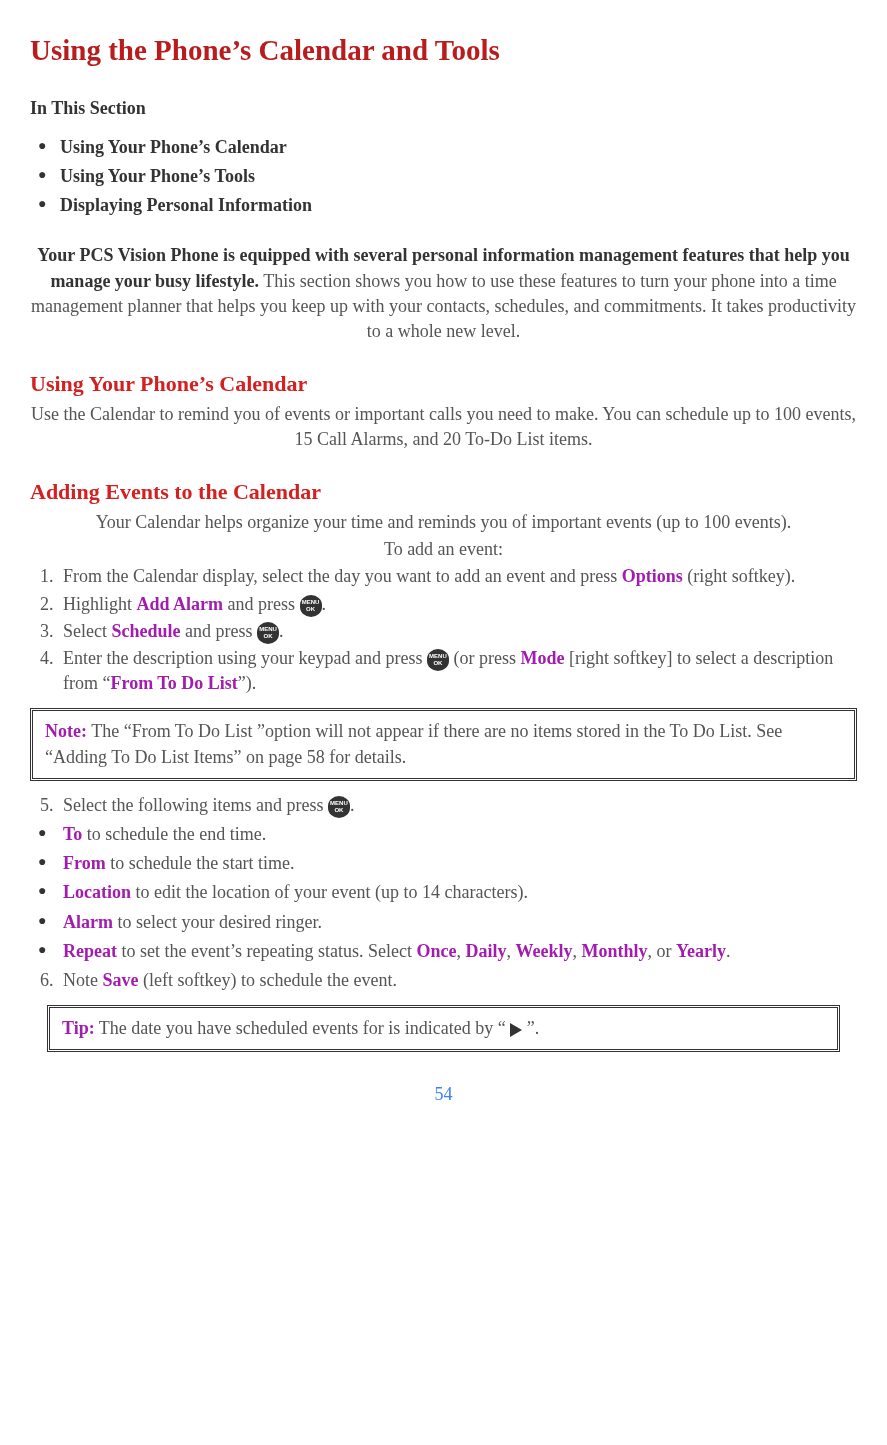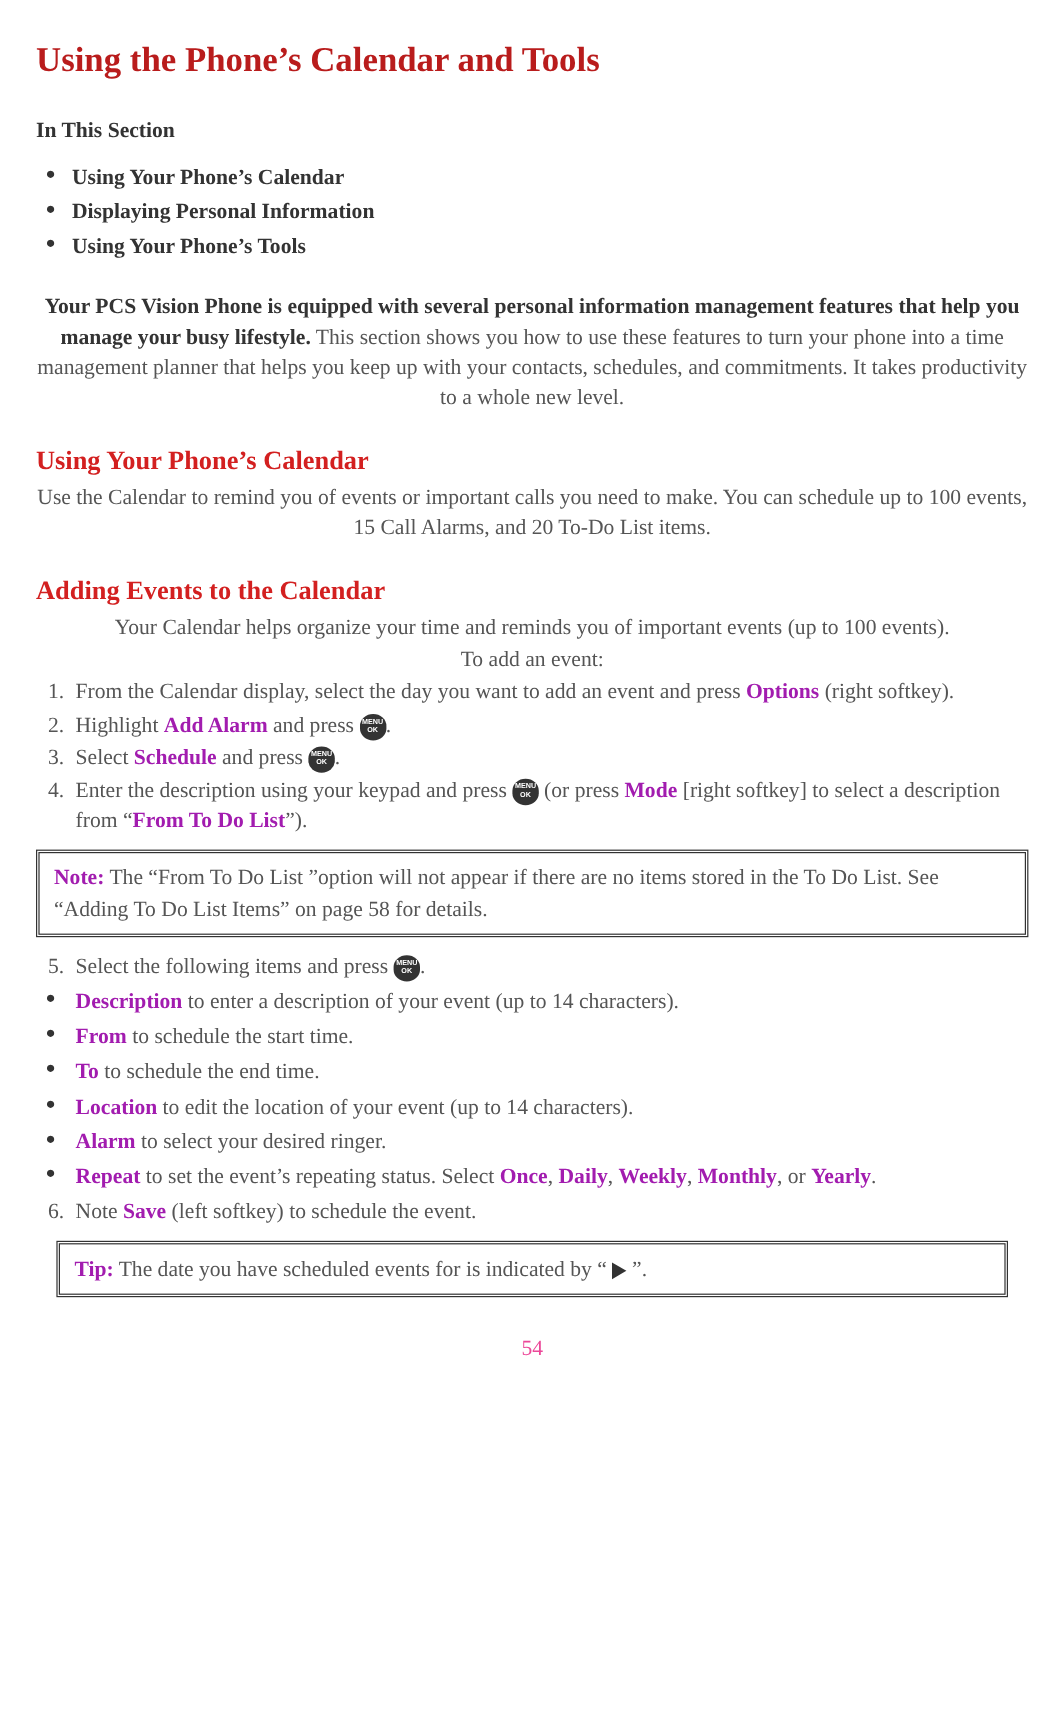--- a/index.html
+++ b/index.html
@@ -129,41 +129,41 @@
       height: 0;
       border-left: 12px solid #333;
       border-top: 7px solid transparent;
       border-bottom: 7px solid transparent;
       vertical-align: middle;
     }
     .page-num {
       text-align: center;
       font-size: 18px;
       margin-top: 30px;
-      color: #ec4899;
+      color: #3b82f6;
     }
     ol.custom-5 {
       padding-left: 28px;
       margin: 10px 0 2px 0;
     }
     ol.custom-6 {
       padding-left: 28px;
       margin: 2px 0;
     }
   </style>
 </head>
 <body>
 
 <h1>Using the Phone’s Calendar and Tools</h1>
 
 <div class="in-this-section">In This Section</div>
 <ul class="section-list">
   <li>Using Your Phone’s Calendar</li>
+  <li>Using Your Phone’s Tools</li>
   <li>Displaying Personal Information</li>
-  <li>Using Your Phone’s Tools</li>
 </ul>
 
 <p>
   <span class="intro-bold">Your PCS Vision Phone is equipped with several personal information management features that help you manage your busy lifestyle.</span><span> This section shows you how to use these features to turn your phone into a time management planner that helps you keep up with your contacts, schedules, and commitments. It takes productivity to a whole new level.</span>
 </p>
 
 <h2>Using Your Phone’s Calendar</h2>
 <p>Use the Calendar to remind you of events or important calls you need to make. You can schedule up to 100 events, 15 Call Alarms, and 20 To-Do List items.</p>
 
 <h2>Adding Events to the Calendar</h2>
@@ -189,23 +189,22 @@
   <span class="bold">Note:</span><span> The “From To Do List ”option will not appear if there are no items stored in the To Do List. See “Adding To Do List Items” on page 58 for details.</span>
 </div>
 
 <ol class="custom-5" start="5">
   <li>
     <span>Select the following items and press </span><span class="menu-ok-icon">MENU<br>OK</span><span>.</span>
   </li>
 </ol>
 
 <ul class="bullet-list">
-  <li><span class="bold">Description</span><span> to enter a description of your event (up to 14 characters).</span></li>
+  <li><span class="bold">To</span><span> to schedule the end time.</span></li>
   <li><span class="bold">From</span><span> to schedule the start time.</span></li>
-  <li><span class="bold">To</span><span> to schedule the end time.</span></li>
   <li><span class="bold">Location</span><span> to edit the location of your event (up to 14 characters).</span></li>
   <li><span class="bold">Alarm</span><span> to select your desired ringer.</span></li>
   <li>
     <span class="bold">Repeat</span><span> to set the event’s repeating status. Select </span><span class="bold">Once</span><span>, </span><span class="bold">Daily</span><span>, </span><span class="bold">Weekly</span><span>, </span><span class="bold">Monthly</span><span>, or </span><span class="bold">Yearly</span><span>.</span>
   </li>
 </ul>
 
 <ol class="custom-6" start="6">
   <li>
     <span>Note </span><span class="bold">Save</span><span> (left softkey) to schedule the event.</span>

